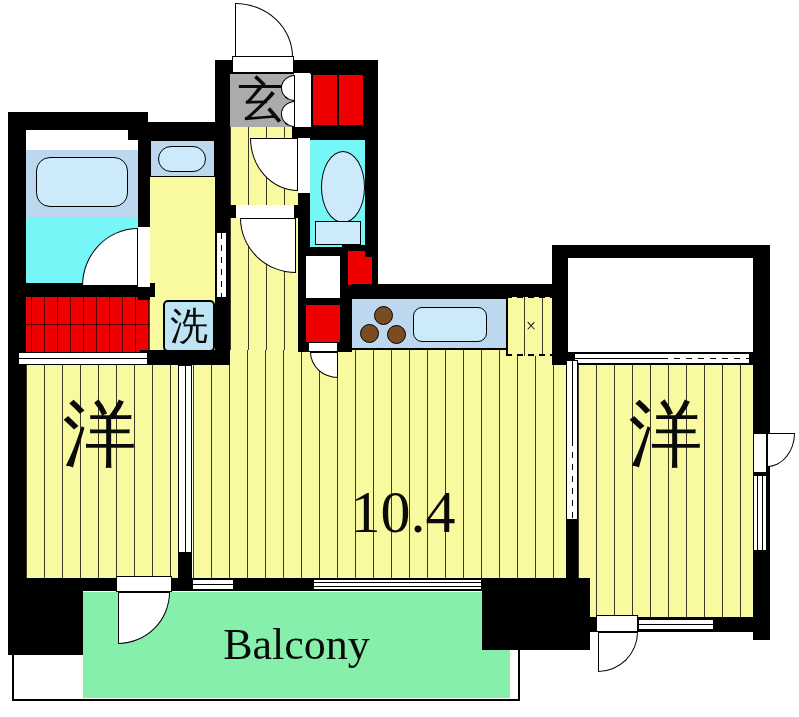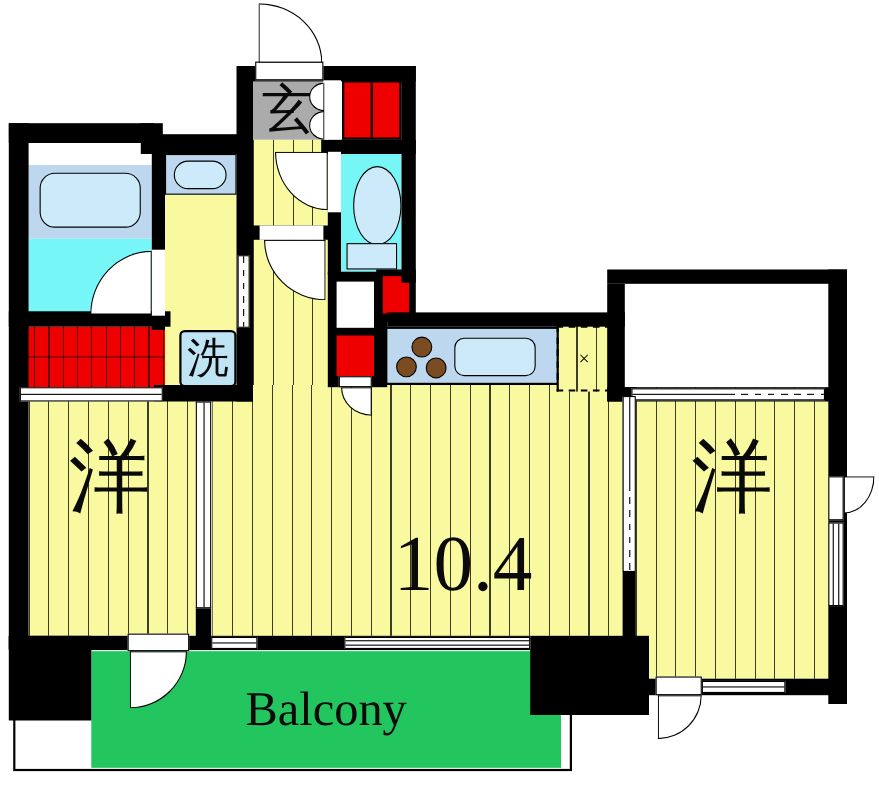--- a/index.html
+++ b/index.html
@@ -37,21 +37,21 @@
            linear-gradient(#000,#000) 70% 50%/1px 100% no-repeat,#fff;border:1px solid #000;}
   .slide-v{background:linear-gradient(#000,#000) 50% 50%/1px 100% no-repeat,#fff;border:1px solid #000;}
   .dash-v{background:repeating-linear-gradient(to bottom,#000 0 6px,transparent 6px 12px) 50% 0/1px 100% no-repeat,#fff;border:1px solid #000;}
   .half-hd{background:linear-gradient(#000,#000) 0 50%/50% 1px no-repeat,
             repeating-linear-gradient(90deg,#000 0 6px,transparent 6px 12px) 100% 50%/50% 1px no-repeat,#fff;
            border:1px solid #000;}
   .half-vd{background:linear-gradient(#000,#000) 50% 0/1px 50% no-repeat,
             repeating-linear-gradient(#000 0 6px,transparent 6px 12px) 50% 100%/1px 50% no-repeat,#fff;
            border:1px solid #000;}
   .fence{border:2px solid #000;background:#fff;}
-  .byellow{background:#22c55e;display:flex;align-items:center;justify-content:center;}
+  .byellow{background:#86efac;display:flex;align-items:center;justify-content:center;}
   .fridge{border:2px dashed #000;display:flex;align-items:center;justify-content:center;font-size:18px;}
   .lbl{color:#0a0a0a;display:flex;align-items:center;justify-content:center;line-height:1;}
   .circ{background:#7B4B22;border:1px solid #000;border-radius:50%;}
   .divline{background:#000;}
 </style>
 </head>
 <body>
 
 <div id="plan">
 
@@ -162,21 +162,21 @@
 
   <div class="a leaf" style="left:116px;top:576px;width:56px;height:16px;"></div>
   <div class="a disc br" style="left:118px;top:592px;width:52px;height:52px;"></div>
 
   <div class="a leaf" style="left:596px;top:615px;width:42px;height:17px;"></div>
   <div class="a disc br" style="left:598px;top:632px;width:40px;height:40px;"></div>
 
   <div class="a leaf" style="left:753px;top:433px;width:14px;height:40px;"></div>
   <div class="a disc br" style="left:767px;top:433px;width:28px;height:34px;"></div>
 
-  <div class="a lbl" style="left:306px;top:462px;width:230px;height:100px;font-size:72px;">
+  <div class="a lbl" style="left:288px;top:462px;width:230px;height:100px;font-size:60px;">
     <span>10.4</span>
   </div>
   <div class="a lbl" style="left:52px;top:390px;width:95px;height:88px;font-size:74px;">
     <span>洋</span>
   </div>
   <div class="a lbl" style="left:618px;top:390px;width:95px;height:88px;font-size:74px;">
     <span>洋</span>
   </div>
 
 </div>

